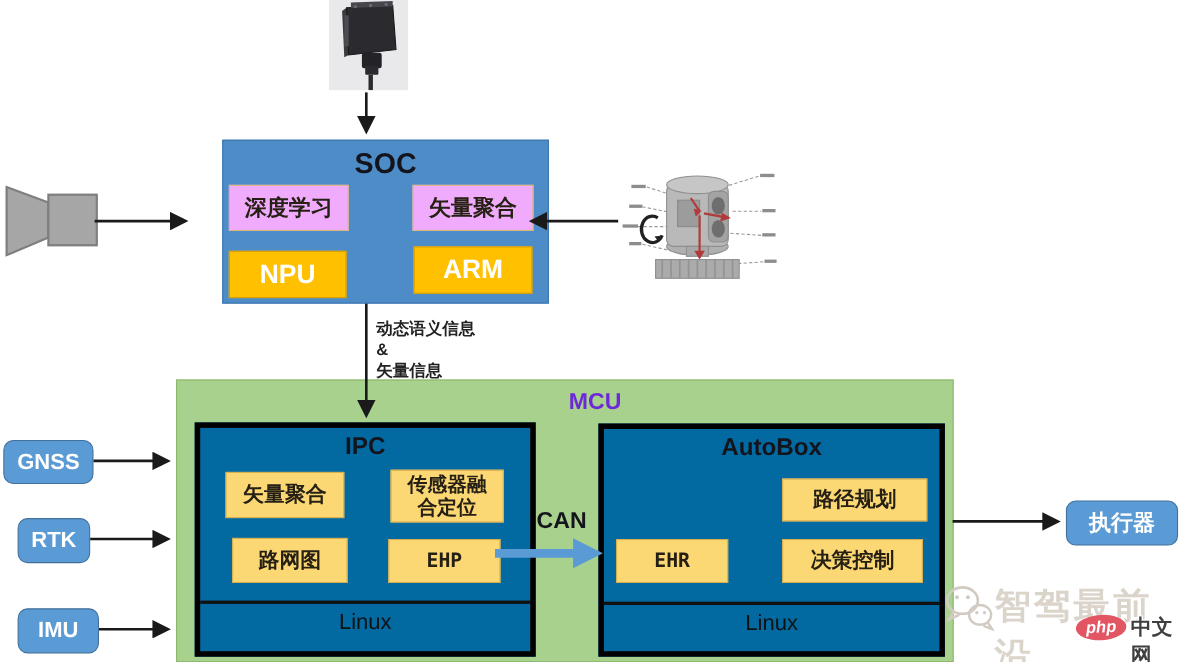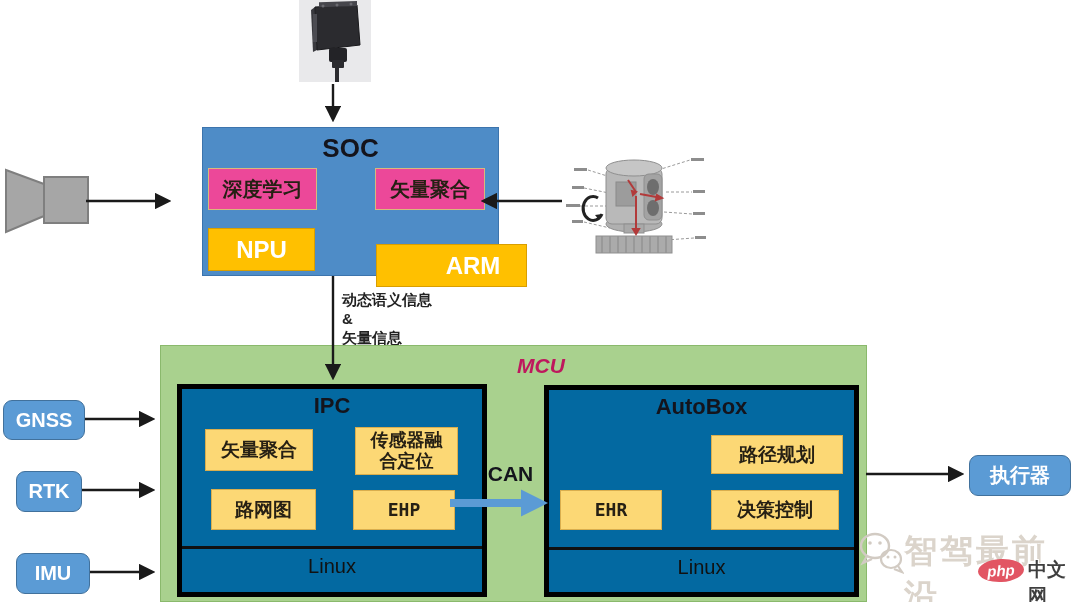--- a/index.html
+++ b/index.html
@@ -11,31 +11,31 @@
 
   
   .camera-photo{left:299px;top:0;width:72px;height:82px;background:#e9e9eb;}
 
   
   .soc{left:178px;top:127px;width:295px;height:147px;background:#4e8cc7;border:1px solid #3c74ad;margin-left:24px;}
   .block-title{position:absolute;top:5px;left:0;width:100%;text-align:center;
     font-size:26px;font-weight:bold;color:#14141c;}
   .box{position:absolute;display:flex;align-items:center;justify-content:center;
     text-align:center;font-size:20px;font-weight:600;color:#262014;line-height:1.15;}
-  .peach{background:#ec4899;border:1px solid #d9b97c;}
+  .peach{background:#f0abfc;border:1px solid #d9b97c;}
   .gold{background:#fcd875;border:1px solid #d9ae4e;}
   .chip{background:#ffc000;border:1px solid #d99e00;color:#ffffff;font-size:24px;font-weight:bold;}
 
   
   .flow-label{left:342px;top:290px;font-size:15px;font-weight:600;color:#222;line-height:19px;}
 
   
   .mcu{left:160px;top:345px;width:705px;height:255px;background:#a9d18e;border:1px solid #8ab96c;}
   .mcu-title{position:absolute;top:8px;left:0;width:100%;text-align:center;text-indent:55px;
-    font-size:21px;font-weight:bold;color:#be185d;font-style:italic;}
+    font-size:21px;font-weight:bold;color:#6d28d9;}
   .subblock{position:absolute;background:#0369a1;border:5px solid #000000;}
   .subblock .block-title{font-size:22px;top:4px;}
   .ipc{left:16px;top:38px;width:300px;height:203px;}
   .autobox{left:383px;top:39px;width:305px;height:202px;}
   .mono{font-family:"DejaVu Sans Mono","Liberation Mono",monospace;font-size:18px;font-weight:600;}
   .os-line{position:absolute;left:0;top:157px;width:100%;height:3px;background:#111;}
   .os-label{position:absolute;left:0;top:166px;width:100%;text-align:center;
     font-size:20px;color:#111;}
   .can-label{position:absolute;left:316px;top:116px;width:67px;text-align:center;
     font-size:21px;font-weight:bold;color:#14141c;}
@@ -138,21 +138,21 @@
     </g>
     <path d="M40,50 a10,12 0 1 0 4,16" stroke="#222" stroke-width="3" fill="none"></path>
     <path d="M44,66 l-7,1 l4,5 z" fill="#222"></path>
   </svg>
 
   <div class="abs soc">
     <div class="block-title">SOC</div>
     <div class="box peach" style="left:5px;top:40px;width:107px;height:40px;">深度学习</div>
     <div class="box peach" style="left:172px;top:40px;width:108px;height:40px;">矢量聚合</div>
     <div class="box chip" style="left:5px;top:100px;width:105px;height:41px;">NPU</div>
-    <div class="box chip" style="left:173px;top:116px;width:106px;height:41px;padding-left:43px;">ARM</div>
+    <div class="box chip" style="left:173px;top:96px;width:106px;height:41px;">ARM</div>
   </div>
 
   <div class="abs flow-label">
     <div>动态语义信息</div>
     <div>&amp;</div>
     <div>矢量信息</div>
   </div>
 
   <div class="abs mcu">
     <div class="mcu-title">MCU</div>

